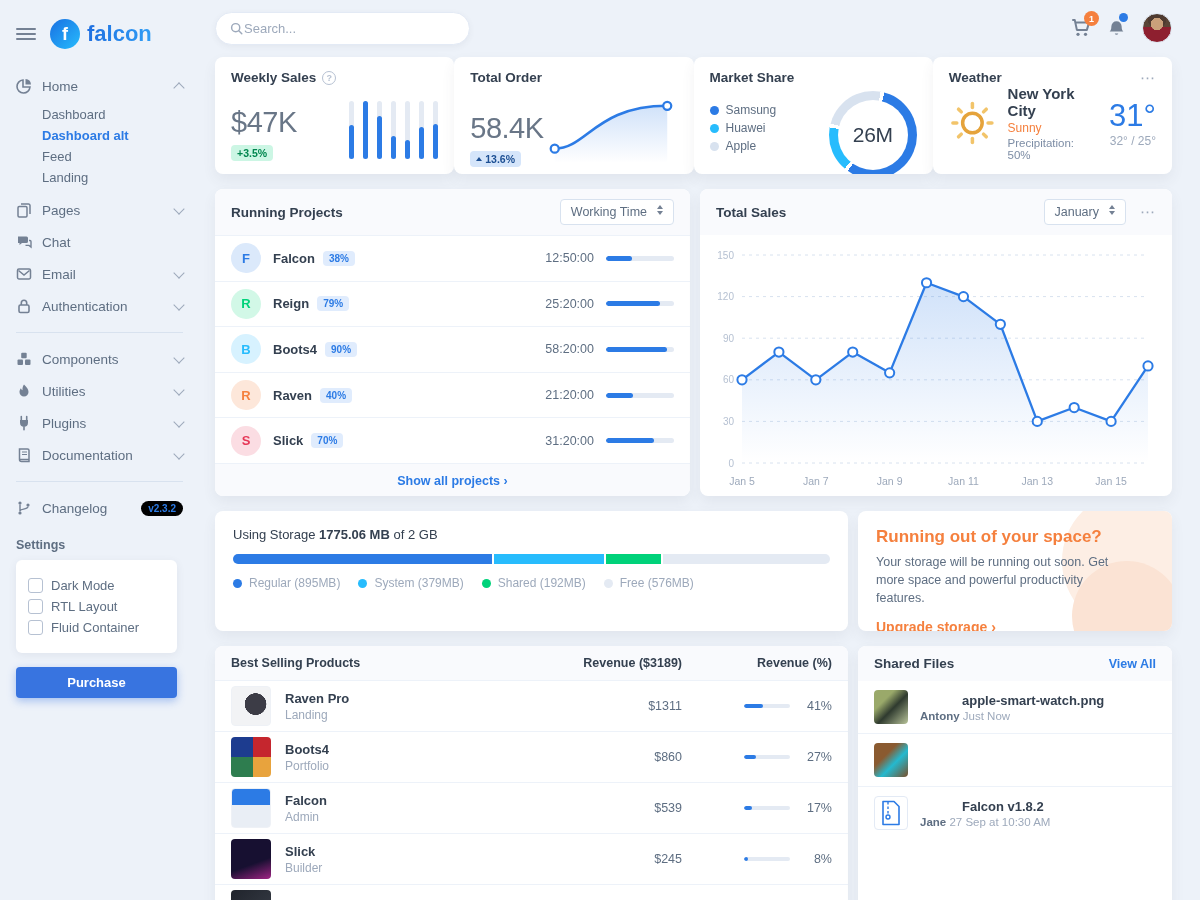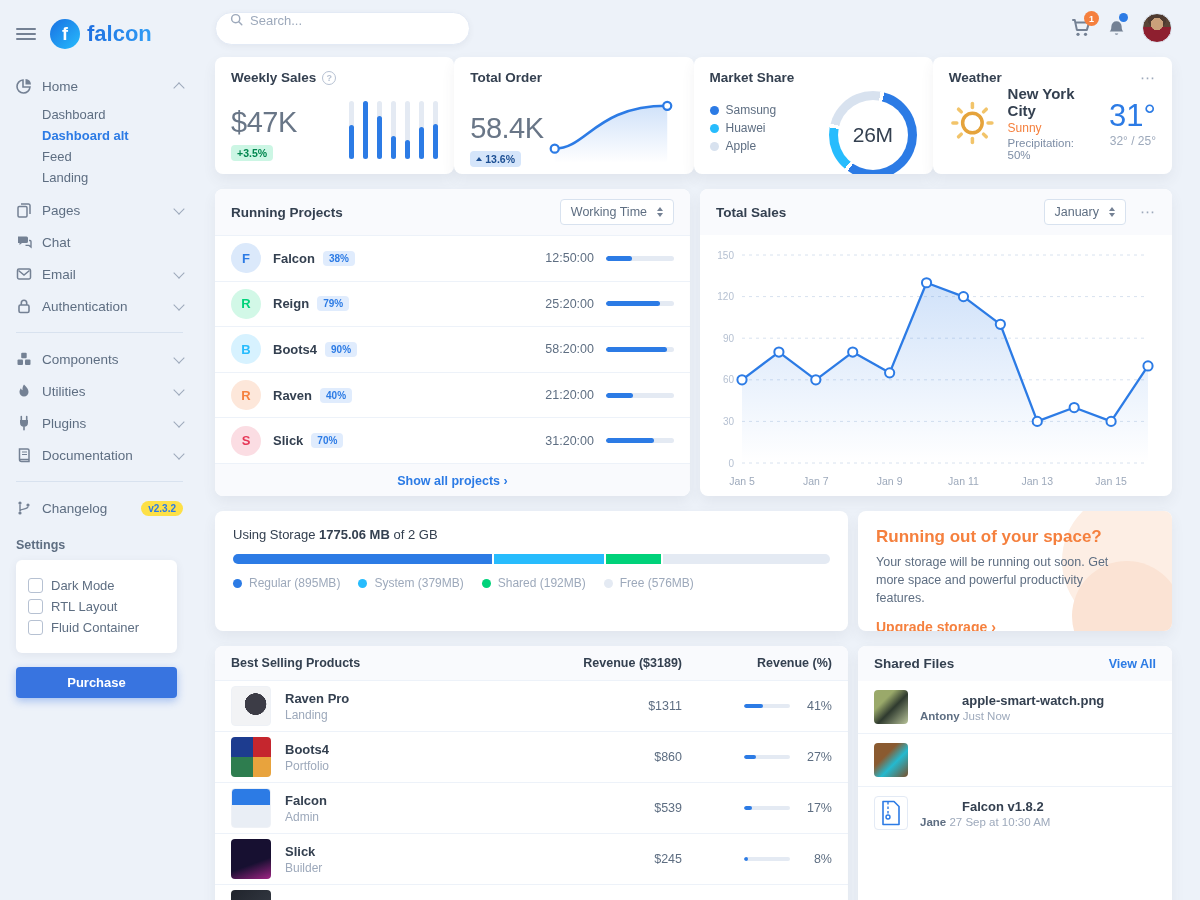--- a/index.html
+++ b/index.html
@@ -20,31 +20,31 @@
   .nav-item { display:flex; align-items:center; gap:10px; height:32px; color:#5e6e82; font-size:13.5px; cursor:pointer; padding-right:10px; }
   .nav-item .ni { width:16px; height:16px; color:#748194; flex:0 0 16px; display:flex; }
   .nav-item .ni svg { width:16px; height:16px; }
   .nav-item .lbl { flex:1; }
   .chev { width:8px; height:8px; border-right:1.6px solid #9da9bb; border-bottom:1.6px solid #9da9bb; transform:rotate(45deg); margin-top:-3px; }
   .chev.up { transform:rotate(-135deg); margin-top:4px; }
   .sub { margin:2px 0 6px 26px; }
   .sub a { display:block; line-height:21px; color:#5e6e82; text-decoration:none; font-size:13px; cursor:pointer; }
   .sub a.active { color:#2c7be5; font-weight:bold; }
   .nav-divider { border-top:1px solid #d8e2ef; margin:10px 10px 10px 0; }
-  .badge-pill { background:#fde047; color:#2c7be5; font-size:10px; font-weight:bold; padding:2px 7px; border-radius:10px; }
+  .badge-pill { background:#000000; color:#2c7be5; font-size:10px; font-weight:bold; padding:2px 7px; border-radius:10px; }
   .settings-title { font-size:12.5px; font-weight:bold; color:#5e6e82; margin:14px 0 8px; }
   .settings-card { background:#fff; border-radius:6px; box-shadow:0 2px 8px rgba(65,69,88,.08); padding:12px 12px; margin-right:16px; }
   .cb-row { display:flex; align-items:center; gap:8px; margin:6px 0; cursor:pointer; }
   .cb-row input { appearance:none; width:15px; height:15px; border:1px solid #b6c1d2; border-radius:3px; background:#fff; cursor:pointer; }
   .purchase-btn { display:block; width:calc(100% - 16px); margin-top:14px; background:#3874e0; color:#fff; border:none; border-radius:4px; font-weight:bold; font-size:13px; padding:8px 0; cursor:pointer; box-shadow:0 3px 8px rgba(56,116,224,.4); }
 
   
   .main { flex:1; padding:0 28px 0 22px; }
   .topbar { height:56px; display:flex; align-items:center; justify-content:space-between; }
-  .search-pill { display:flex; align-items:flex-start; gap:7px; width:255px; height:33px; background:#fff; border:1px solid #e3eaf5; border-radius:17px; padding:0 14px; box-shadow:0 2px 6px rgba(65,69,88,.06); }
+  .search-pill { display:flex; align-items:center; gap:1px; width:255px; height:33px; background:#fff; border:1px solid #e3eaf5; border-radius:17px; padding:0 14px; box-shadow:0 2px 6px rgba(65,69,88,.06); }
   .search-pill input { border:none; outline:none; flex:1; font-size:13px; color:#344050; background:transparent; font-family:inherit; }
   .search-pill input::placeholder { color:#9da9bb; }
   .top-icons { display:flex; align-items:center; gap:16px; }
   .icon-btn { position:relative; cursor:pointer; display:flex; }
   .cart-badge { position:absolute; top:-7px; right:-8px; background:#f5803e; color:#fff; font-size:9px; font-weight:bold; width:15px; height:15px; border-radius:50%; display:flex; align-items:center; justify-content:center; }
   .bell-dot { position:absolute; top:-6px; right:-2px; width:9px; height:9px; background:#2c7be5; border-radius:50%; }
   .avatar { width:30px; height:30px; border-radius:50%; cursor:pointer;
     background: radial-gradient(circle at 50% 36%, #caa07a 0 27%, rgba(0,0,0,0) 28%),
                 radial-gradient(circle at 50% 18%, #4e3a30 0 34%, rgba(0,0,0,0) 35%),
                 linear-gradient(#5a4436 0 46%, #8e1f2f 46% 100%); border:1px solid #dfe7f2; }
@@ -81,21 +81,21 @@
 
   .weather-body { flex:1; display:flex; align-items:center; gap:12px; }
   .w-city { font-size:15px; font-weight:bold; color:#344050; }
   .w-sunny { color:#f5803e; font-size:12px; margin-top:2px; }
   .w-precip { color:#7d8da5; font-size:11.5px; margin-top:2px; }
   .w-right { margin-left:auto; text-align:right; }
   .w-temp { font-size:31px; color:#2c7be5; }
   .w-range { font-size:12px; color:#9da9bb; }
   .ellipsis-btn { color:#9da9bb; font-size:15px; cursor:pointer; letter-spacing:1px; line-height:10px; }
 
-  .select-box { display:flex; align-items:center; gap:10px; background:#fff; border:1px solid #d8e2ef; border-radius:4px; padding:5px 10px; font-size:12.5px; color:#5e6e82; cursor:pointer; }
+  .select-box { display:flex; gap:10px; background:#fff; border:1px solid #d8e2ef; border-radius:4px; padding:5px 10px; font-size:12.5px; color:#5e6e82; cursor:pointer; }
   .sort-arrows { display:flex; flex-direction:column; gap:2px; }
   .sort-arrows i { width:0; height:0; border-left:3.5px solid transparent; border-right:3.5px solid transparent; display:block; }
   .sort-arrows .a-up { border-bottom:4px solid #748194; }
   .sort-arrows .a-dn { border-top:4px solid #748194; }
 
   .proj-row { display:flex; align-items:center; padding:0 16px; height:45.6px; border-top:1px solid #edf2f9; }
   .proj-av { width:30px; height:30px; border-radius:50%; display:flex; align-items:center; justify-content:center; font-weight:bold; font-size:13px; margin-right:12px; }
   .proj-name { font-weight:bold; color:#344050; font-size:13px; margin-right:8px; }
   .pct-badge { background:#e0ecfd; color:#2c7be5; font-size:10px; font-weight:bold; border-radius:4px; padding:2px 6px; }
   .proj-time { margin-left:auto; color:#5e6e82; font-size:12.5px; margin-right:12px; }

